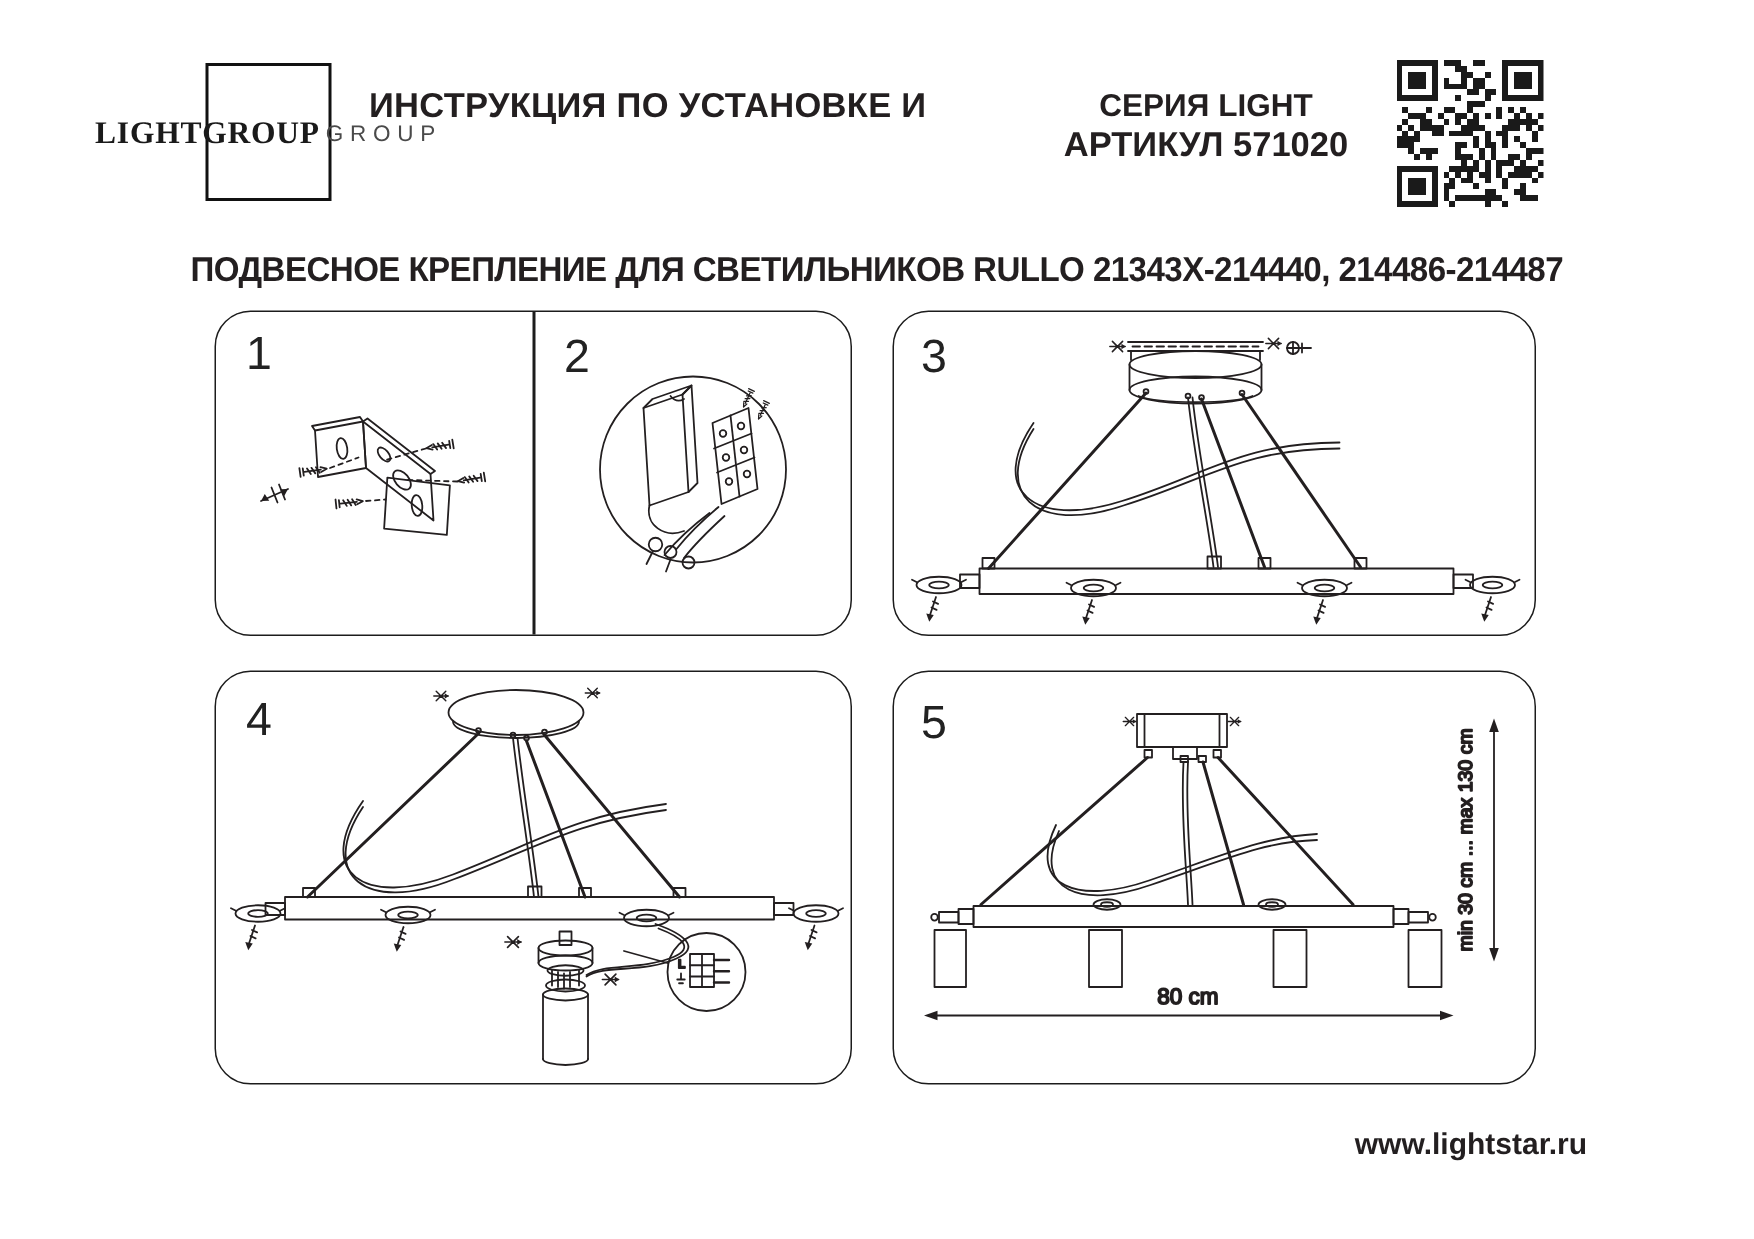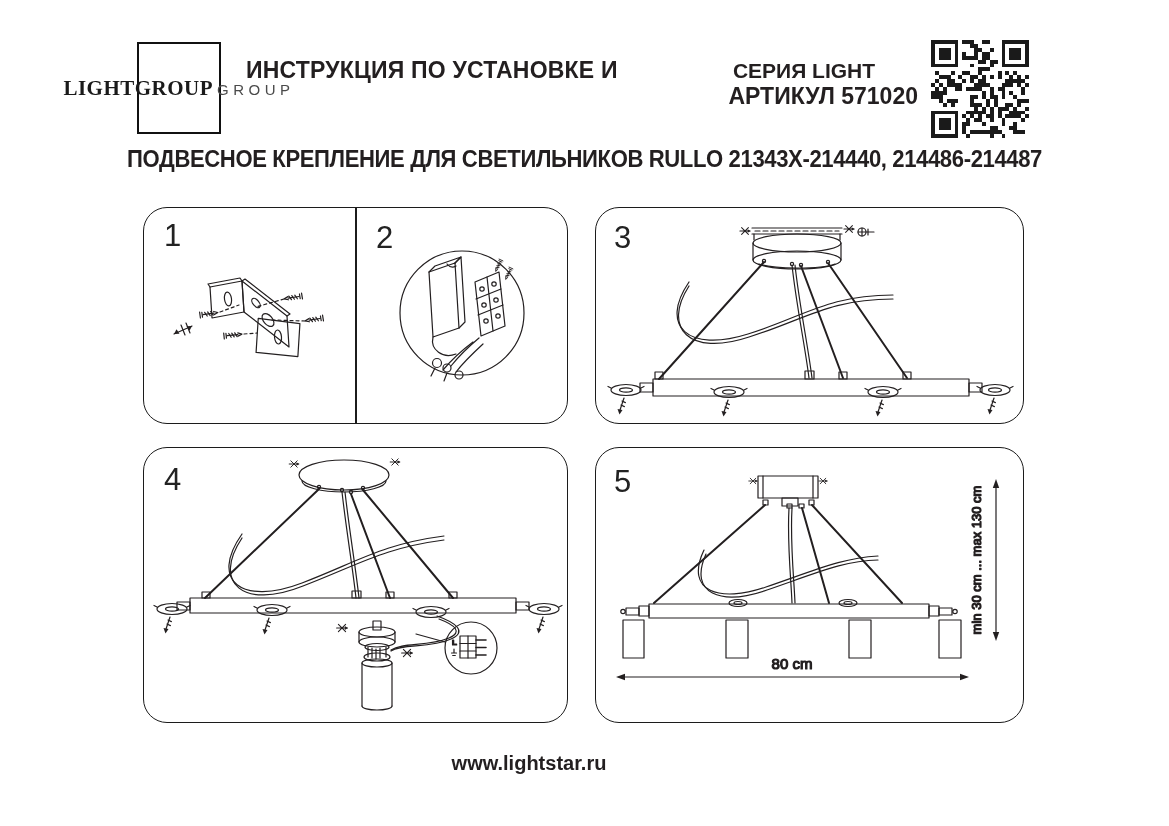--- a/index.html
+++ b/index.html
@@ -23,39 +23,39 @@
   .flag span{flex:1;height:5px;}
   .title{
     position:absolute;left:246px;top:56px;width:400px;
     font-size:23px;font-weight:700;line-height:28px;letter-spacing:.2px;
   }
   .series{
     position:absolute;left:690px;top:58px;width:228px;text-align:center;
     font-weight:700;
   }
   .series .s1{font-size:21px;line-height:25px;}
-  .series .s2{font-size:23px;line-height:27px;text-align:right;}
+  .series .s2{font-size:23px;line-height:27px;}
   .qr{position:absolute;left:931px;top:40px;width:98px;height:98px;}
   .subtitle{
-    position:absolute;left:0;top:146px;width:1169px;text-align:center;
+    position:absolute;left:0;top:166px;width:1169px;text-align:center;
     font-size:23px;font-weight:700;letter-spacing:-0.4px;
   }
   .subtitle>span{display:inline-block;transform:scaleX(.96);transform-origin:center;}
   
   .panel{
     position:absolute;border:1.5px solid #1c1c1c;border-radius:24px;background:#fff;box-sizing:border-box;
   }
   .panel-num{
     position:absolute;font-size:31px;font-weight:400;color:#222;
   }
   .divider{position:absolute;left:211px;top:0;bottom:0;width:1.5px;background:#1c1c1c;}
   .diagram{position:absolute;left:0;top:0;}
   
   .footer{
-    position:absolute;left:0;top:752px;width:1058px;text-align:center;
+    position:absolute;left:0;top:752px;width:1058px;text-align:right;
     font-size:20px;font-weight:700;
   }
   svg .draw{stroke:#231f20;fill:none;stroke-width:1.2;stroke-linecap:round;stroke-linejoin:round;}
   svg .thick{stroke-width:2px;}
   svg .fillink{fill:#231f20;stroke:none;}
   svg text{font-family:"Liberation Sans",sans-serif;fill:#231f20;}
 </style>
 </head>
 <body>
 

